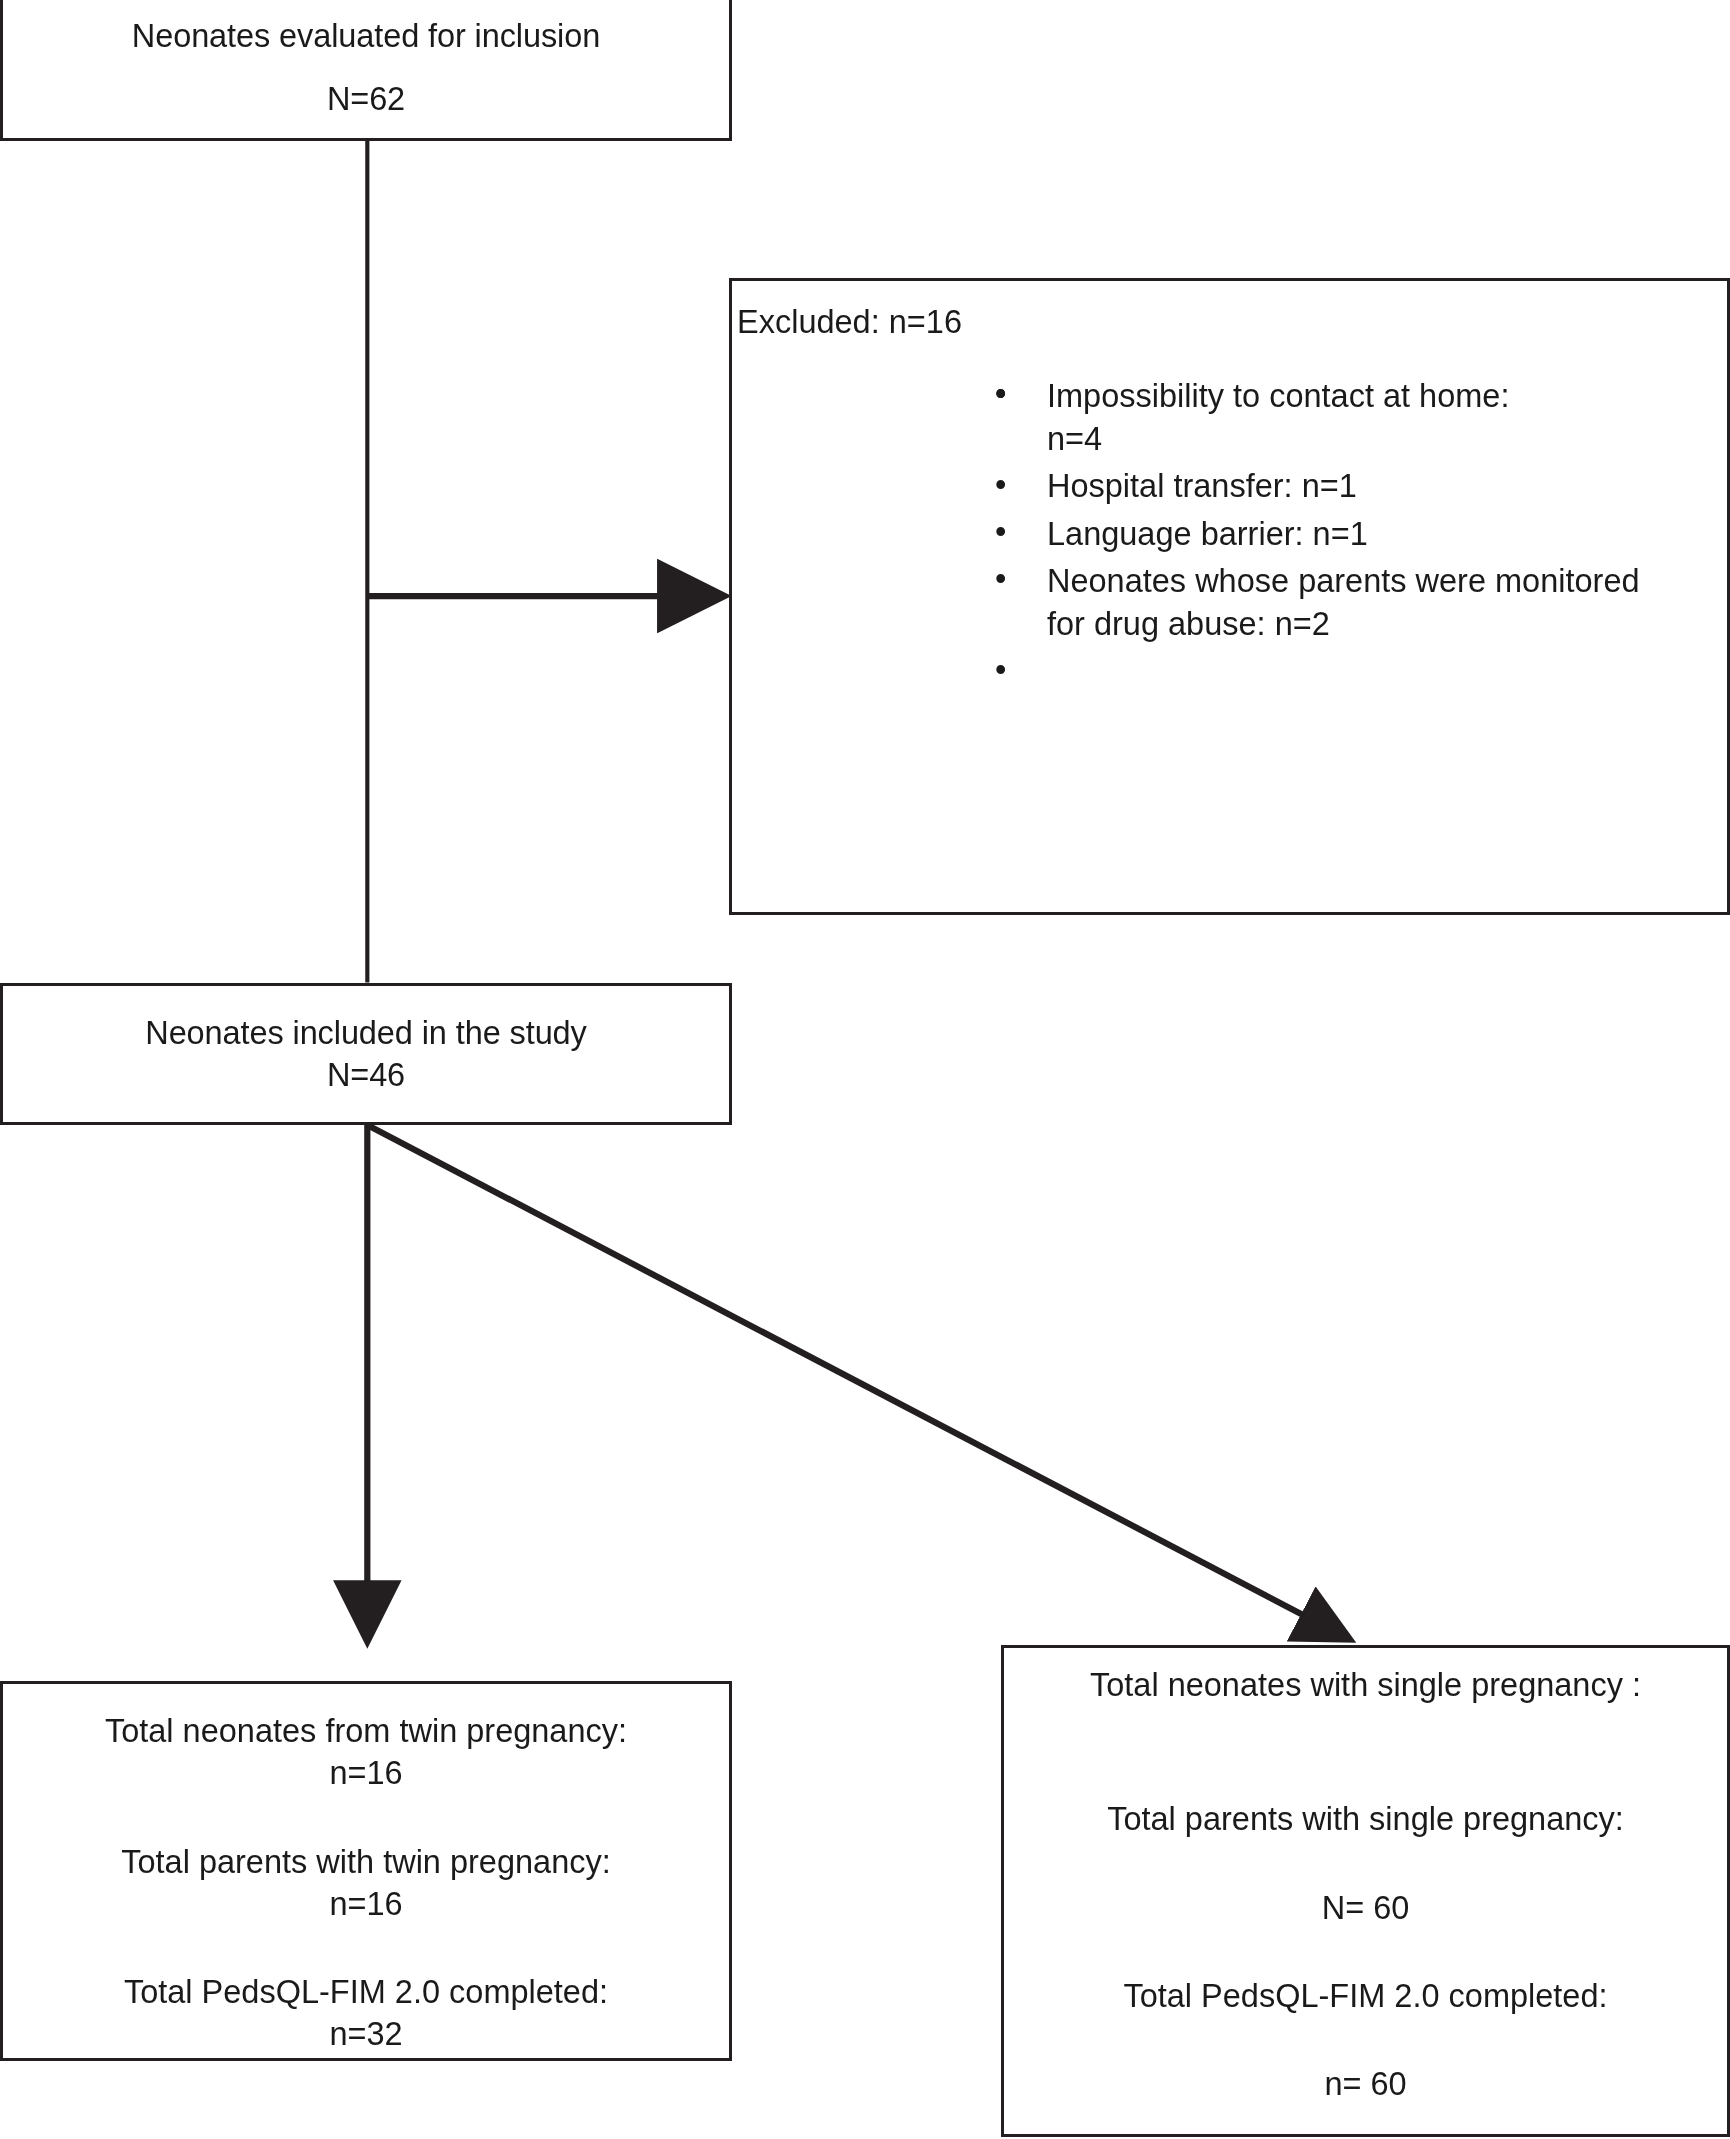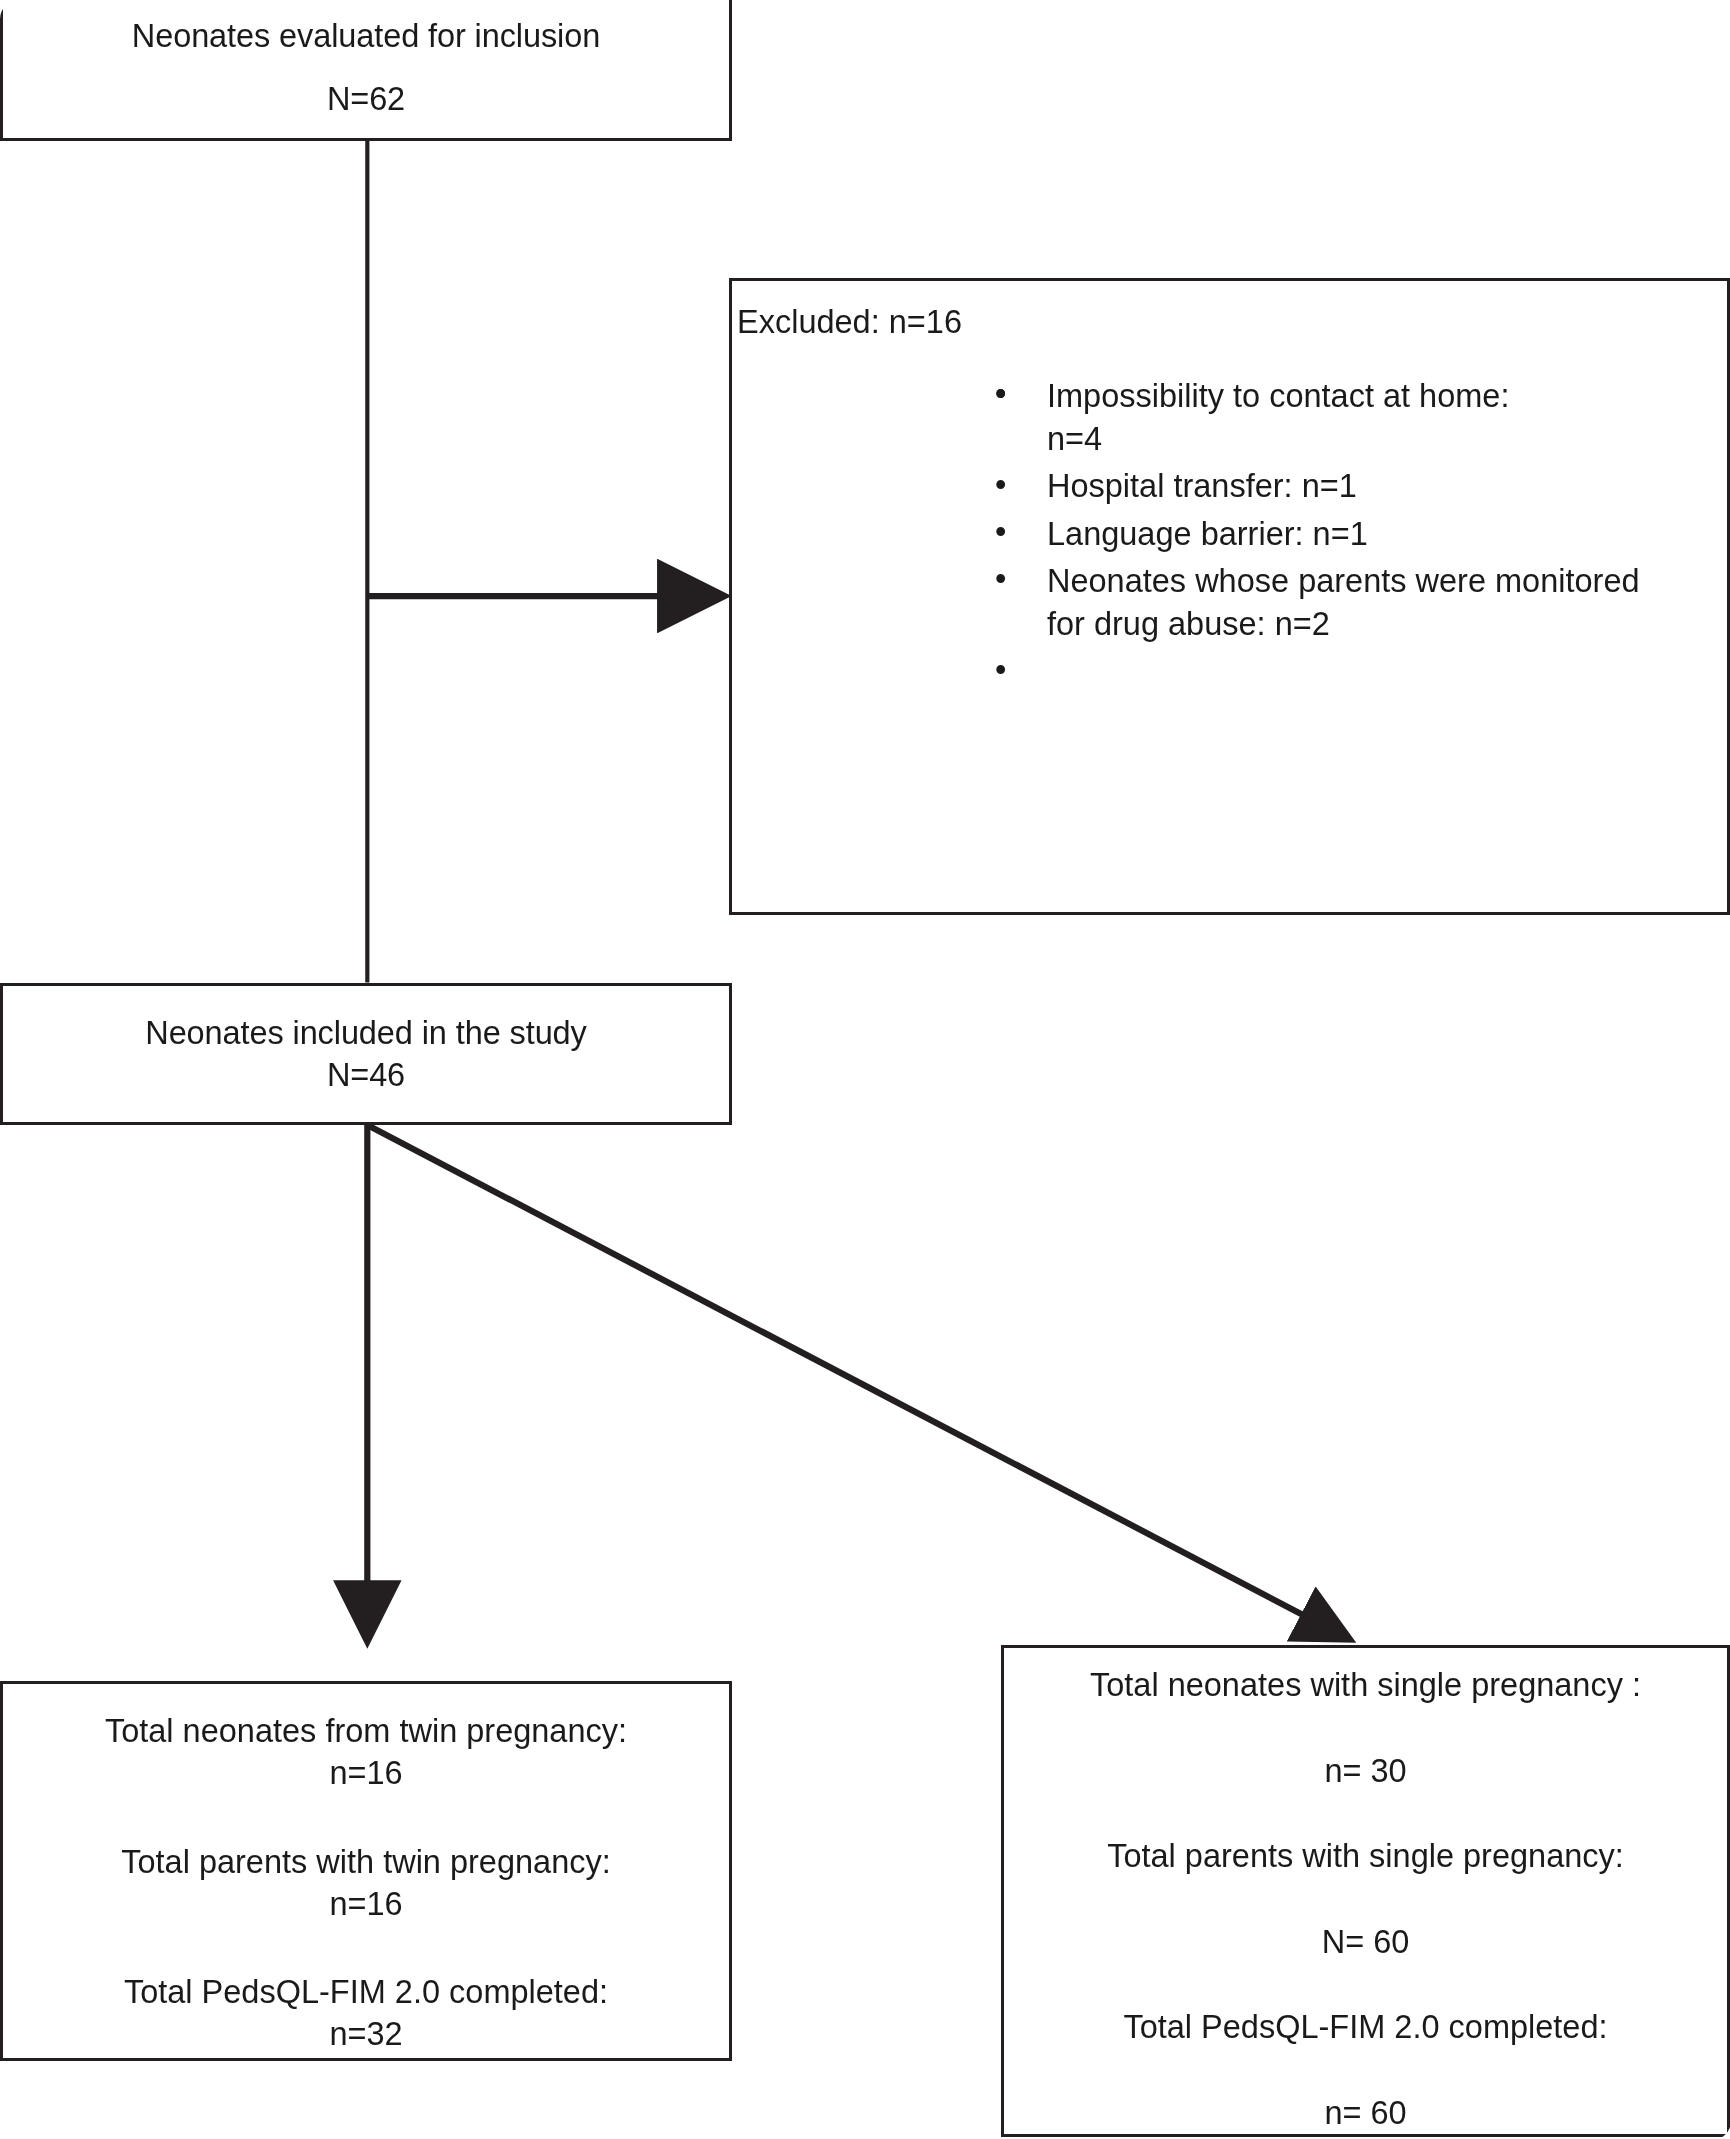--- a/index.html
+++ b/index.html
@@ -11,21 +11,20 @@
   body {
     font-family: "Liberation Sans", sans-serif;
     color: #1a1a1a;
   }
   #canvas {
     position: relative;
     width: 1731px;
     height: 2140px;
     background: #ffffff;
     overflow: hidden;
-    border-radius: 19px;
   }
   .svg-layer {
     position: absolute;
     left: 0;
     top: 0;
     width: 1731px;
     height: 2140px;
     pointer-events: none;
   }
   .node {
@@ -203,21 +202,20 @@
     <div class="stack-line">Total parents with twin pregnancy:</div>
     <div class="stack-line">n=16</div>
     <div class="gap-b"></div>
     <div class="stack-line">Total PedsQL-FIM 2.0 completed:</div>
     <div class="stack-line">n=32</div>
   </div>
 
   <div class="node" id="node-single">
     <div class="stack-line">Total neonates with single pregnancy :</div>
     <div class="gap-a"></div>
-    <div class="stack-line">n= 30</div>
     <div class="gap-a"></div>
     <div class="stack-line">Total parents with single pregnancy:</div>
     <div class="gap-a"></div>
     <div class="stack-line">N= 60</div>
     <div class="gap-a"></div>
     <div class="stack-line">Total PedsQL-FIM 2.0 completed:</div>
     <div class="gap-a"></div>
     <div class="stack-line">n= 60</div>
   </div>
 

